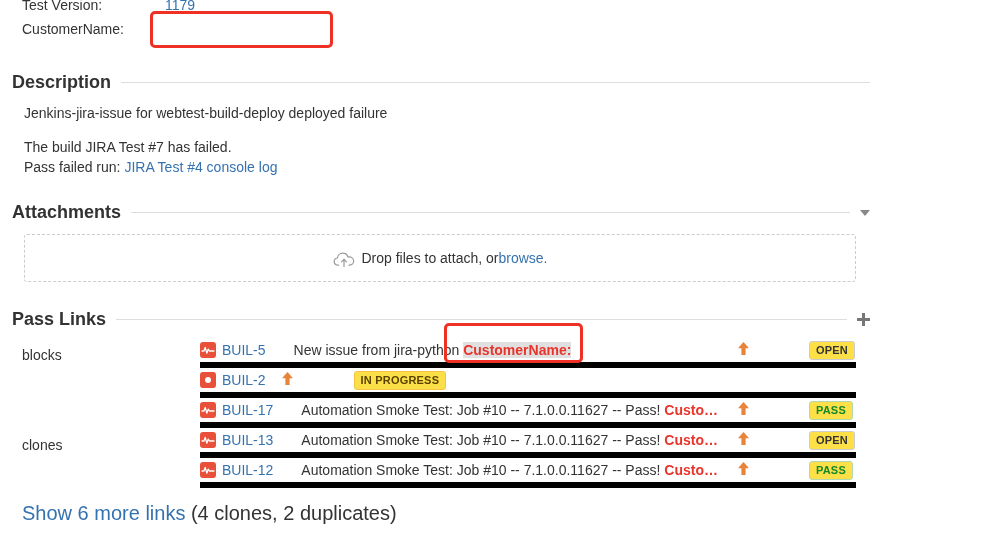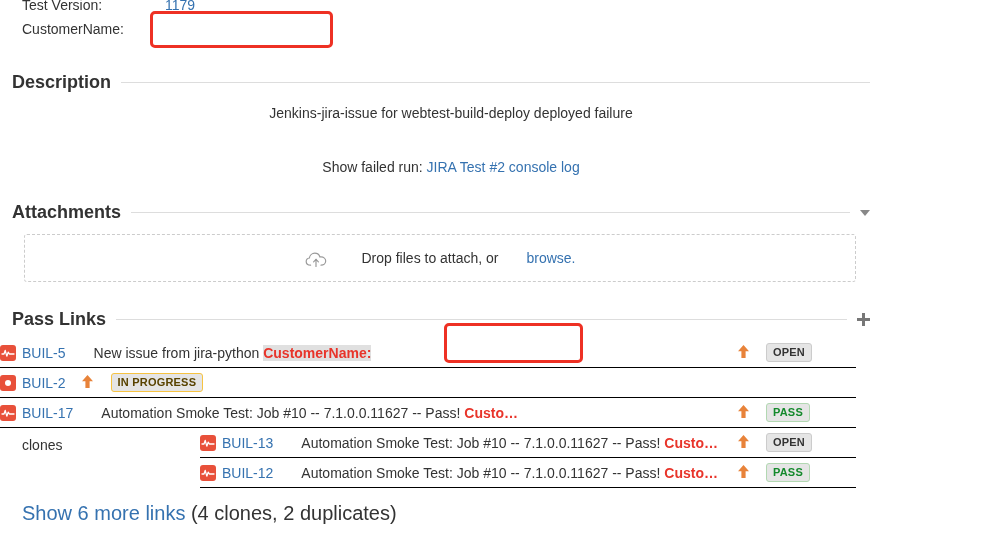--- a/index.html
+++ b/index.html
@@ -153,37 +153,36 @@
   .plus-icon::after  { top: 0; left: 5px; height: 13px; width: 3px; }
 
   
   #sec-description { top: 72px; }
   .desc-body {
     padding: 10px 0 0 24px;
     font-size: 14px;
     line-height: 20px;
     color: #333333;
   }
-  .desc-p { margin: 0 0 14px 0; text-align: center; }
+  .desc-p { margin: 0 0 14px 0; }
   .desc-p:last-child { margin-bottom: 0; }
 
   
   #sec-attachments { top: 202px; }
   .dropzone {
     margin: 11px 22px 0 24px;
     height: 46px;
     border: 1px dashed #cccccc;
     border-radius: 3px;
     display: flex;
     align-items: center;
     justify-content: center;
     font-size: 14px;
     color: #333333;
     cursor: pointer;
-    gap: 28px;
   }
   .cloud-icon {
     display: inline-block;
     width: 22px;
     height: 18px;
     margin-right: 7px;
     position: relative;
     top: 2px;
   }
 
@@ -206,21 +205,21 @@
     padding-top: 9px;
   }
   .link-rows {
     flex: 1 1 auto;
     padding-right: 22px;
   }
   .link-row {
     display: flex;
     align-items: center;
     height: 30px;
-    border-bottom: 1px solid #000000;
+    border-bottom: 6px solid #000000;
     box-sizing: border-box;
   }
   .link-row .type-icon {
     flex: 0 0 auto;
     width: 16px;
     height: 16px;
     margin-right: 6px;
     border-radius: 3px;
     background: #e8503a;
     position: relative;
@@ -278,25 +277,26 @@
     box-sizing: border-box;
   }
   .badge {
     display: inline-block;
     font-size: 11px;
     font-weight: bold;
     letter-spacing: 0.2px;
     padding: 2px 6px 3px 6px;
     border-radius: 3px;
     border: 1px solid #cccccc;
-    background: #e5e5e5;
+    background: #fde047;
     color: #333333;
     line-height: 12px;
     white-space: nowrap;
     cursor: pointer;
+    margin-left: 43px;
   }
   .badge.open { border-color: #cccccc; color: #333333; }
   .badge.inprogress { border-color: #f6c342; color: #594300; }
   .badge.pass { border-color: #b2d8b2; color: #14892c; }
 
   .more-links {
     padding: 14px 0 0 22px;
     font-size: 20px;
     color: #333333;
   }
@@ -330,22 +330,22 @@
     </div>
 
     <div class="section" id="sec-description">
       <div class="sec-head">
         <div class="sec-title">Description</div>
         <div class="sec-rule"></div>
       </div>
       <div class="desc-body">
         <p class="desc-p">Jenkins-jira-issue for webtest-build-deploy deployed failure</p>
         <p class="desc-p">
-          <br>
-          <span>Show failed run: </span><span class="link">JIRA Test #2 console log</span>
+          <span>The build JIRA Test #7 has failed.</span><br>
+          <span>Pass failed run: </span><span class="link">JIRA Test #4 console log</span>
         </p>
       </div>
     </div>
 
     <div class="section" id="sec-attachments">
       <div class="sec-head">
         <div class="sec-title">Attachments</div>
         <div class="sec-rule"></div>
         <div class="sec-action">
           <div class="caret-down"></div>
@@ -368,20 +368,21 @@
       <div class="sec-head">
         <div class="sec-title">Pass Links</div>
         <div class="sec-rule"></div>
         <div class="sec-action">
           <div class="plus-icon"></div>
         </div>
       </div>
 
       <div class="links-body" id="links-body">
           <div class="link-group">
+            <div class="link-group-label">blocks</div>
             <div class="link-rows">
               <div class="link-row">
                 <span class="type-icon">
                   <svg width="16" height="16" viewBox="0 0 16 16">
                     <polyline points="2,9 4,9 5.2,5.4 6.8,11.2 8.2,7.2 9.4,9 14,9" fill="none" stroke="#ffffff" stroke-width="1.3" stroke-linecap="round" stroke-linejoin="round"></polyline>
                   </svg>
                 </span>
                 <span class="link-key">BUIL-5</span>
                 <span class="link-summary">New issue from jira-python <span class="cust-red cust-hl">CustomerName:</span></span>
                 <span class="prio"><span class="arrow-up"><svg width="13" height="15" viewBox="0 0 13 15">

